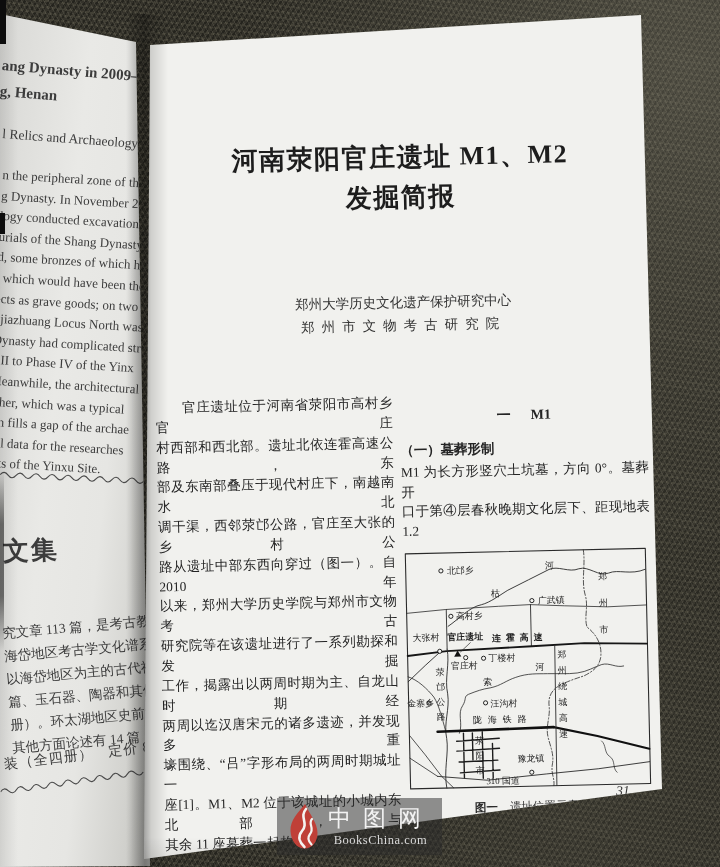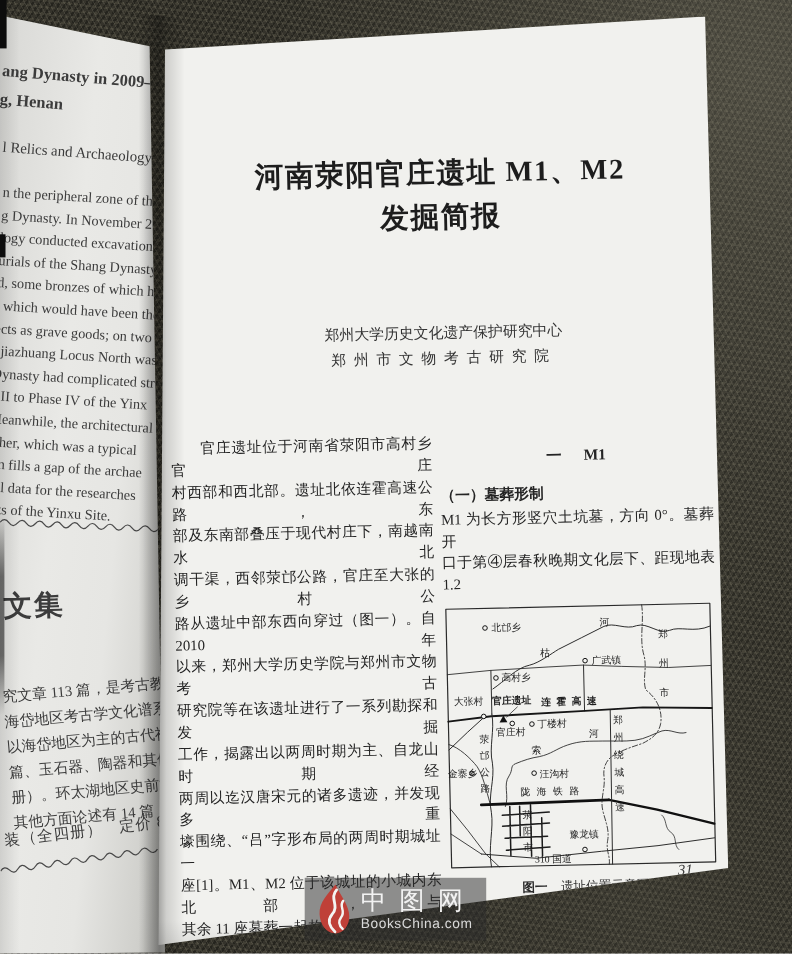--- a/index.html
+++ b/index.html
@@ -91,21 +91,21 @@
 
   
   #map-svg text{font-family:"Liberation Serif",serif;fill:#1e1e1e;}
 
   
   .watermark{position:absolute;left:277px;top:798px;width:165px;height:57px;
     background:rgba(42,42,42,.50);display:flex;align-items:center;z-index:50;}
   .wm-flame{margin-left:12px;flex:0 0 auto;}
   .wm-text{margin-left:9px;line-height:1;}
   .wm-cn{font-size:23px;color:#f2f2f2;letter-spacing:12px;font-family:"Liberation Sans",sans-serif;}
-  .wm-url{margin-top:4px;font-size:12.5px;color:#d9d9d9;font-family:Liberation Sans, sans-serif;letter-spacing:.5px;}
+  .wm-url{margin-top:4px;font-size:12.5px;color:#d9d9d9;font-family:Liberation Serif, serif;letter-spacing:.5px;text-align:center;}
 </style>
 </head>
 <body>
 
 <div class="scene">
   <div class="fabric-light"></div>
 
   <div class="left-page">
     <div class="lp-block lp-title">
         <div class="ln">ang Dynasty in 2009–2010 at</div>

